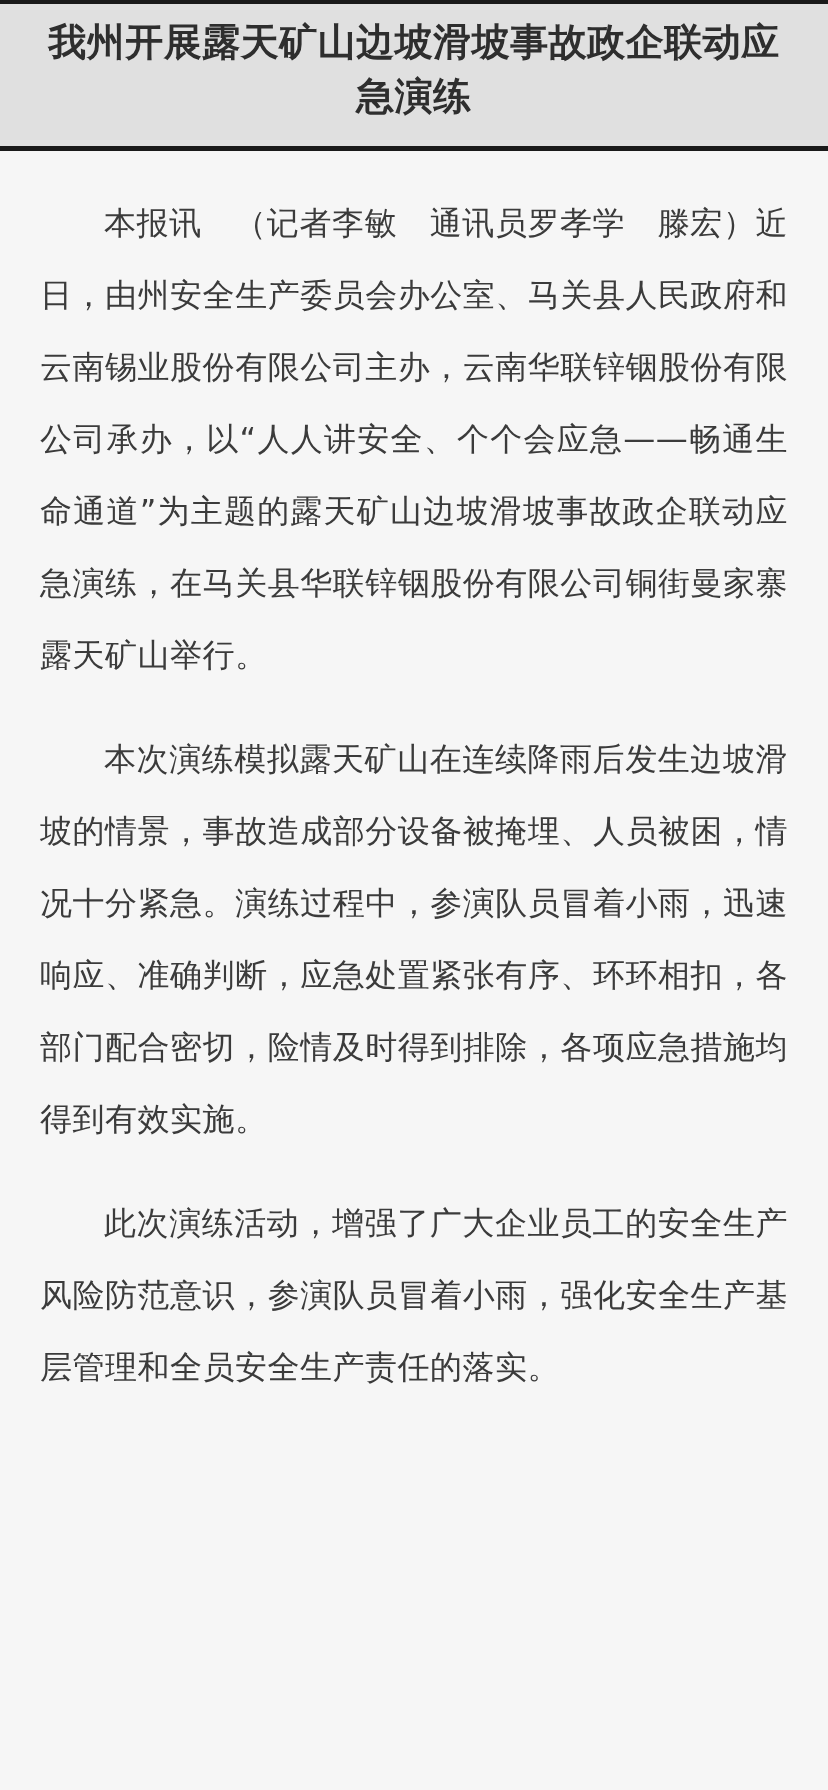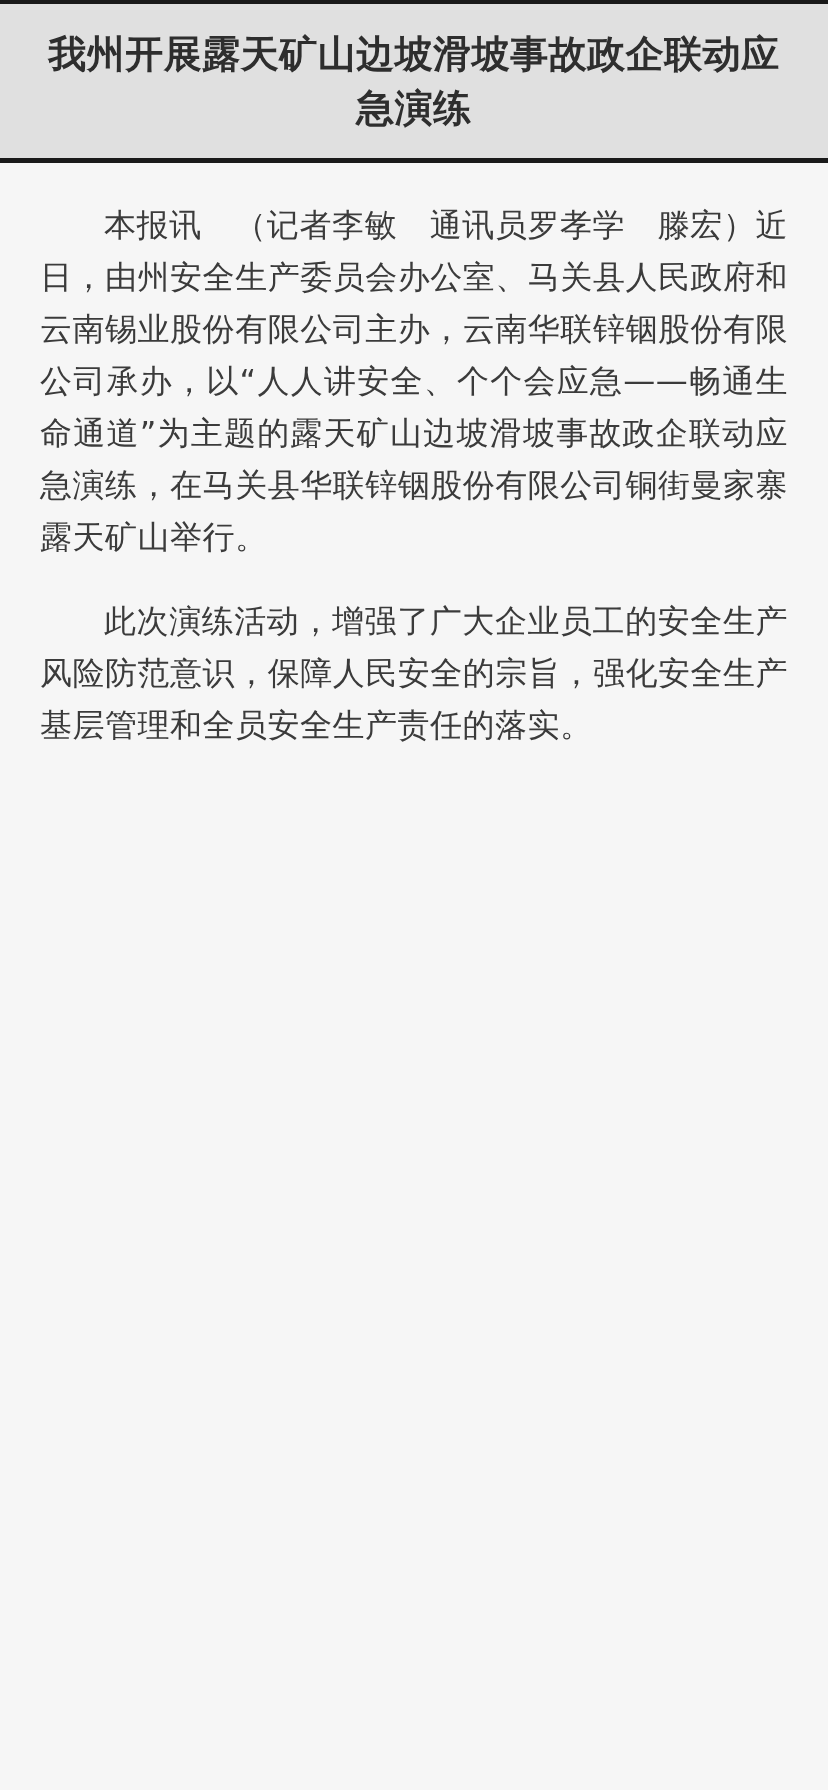--- a/index.html
+++ b/index.html
@@ -19,51 +19,52 @@
     min-height: 1790px;
     background: var(--body-bg);
   }
   .top-strip {
     height: 4px;
     width: 100%;
     background: var(--top-strip);
   }
   .article-header {
     background: var(--header-bg);
-    padding: 24px 30px 22px 30px;
+    padding: 12px 30px 22px 30px;
     border-bottom: 5px solid var(--divider);
   }
   .article-title {
     font-size: 38px;
     font-weight: bold;
     line-height: 1.42;
     text-align: center;
     color: var(--title-text);
     letter-spacing: 0.5px;
   }
   .article-body {
     padding: 4px 40px 60px 40px;
   }
   .para {
     margin-top: 32px;
     font-size: 32px;
-    line-height: 52px;
+    line-height: 72px;
     color: var(--body-text);
     text-indent: 2em;
     text-align: justify;
     letter-spacing: 0.5px;
   }
 </style>
 </head>
 <body>
 
 <div class="top-strip"></div>
 
 <header class="article-header">
   <h1 class="article-title">我州开展露天矿山边坡滑坡事故政企联动应急演练</h1>
 </header>
 
 <main class="article-body">
   <div>
       <p class="para">本报讯　（记者李敏　通讯员罗孝学　滕宏）近日，由州安全生产委员会办公室、马关县人民政府和云南锡业股份有限公司主办，云南华联锌铟股份有限公司承办，以“人人讲安全、个个会应急——畅通生命通道”为主题的露天矿山边坡滑坡事故政企联动应急演练，在马关县华联锌铟股份有限公司铜街曼家寨露天矿山举行。</p>
-      <p class="para">此次演练活动，增强了广大企业员工的安全生产风险防范意识，保障人民安全的宗旨，强化安全生产基层管理和全员安全生产责任的落实。</p>
+      <p class="para">本次演练模拟露天矿山在连续降雨后发生边坡滑坡的情景，事故造成部分设备被掩埋、人员被困，情况十分紧急。演练过程中，参演队员冒着小雨，迅速响应、准确判断，应急处置紧张有序、环环相扣，各部门配合密切，险情及时得到排除，各项应急措施均得到有效实施。</p>
+      <p class="para">此次演练活动，增强了广大企业员工的安全生产风险防范意识，参演队员冒着小雨，强化安全生产基层管理和全员安全生产责任的落实。</p>
     </div>
 </main>
 
 </body></html>

